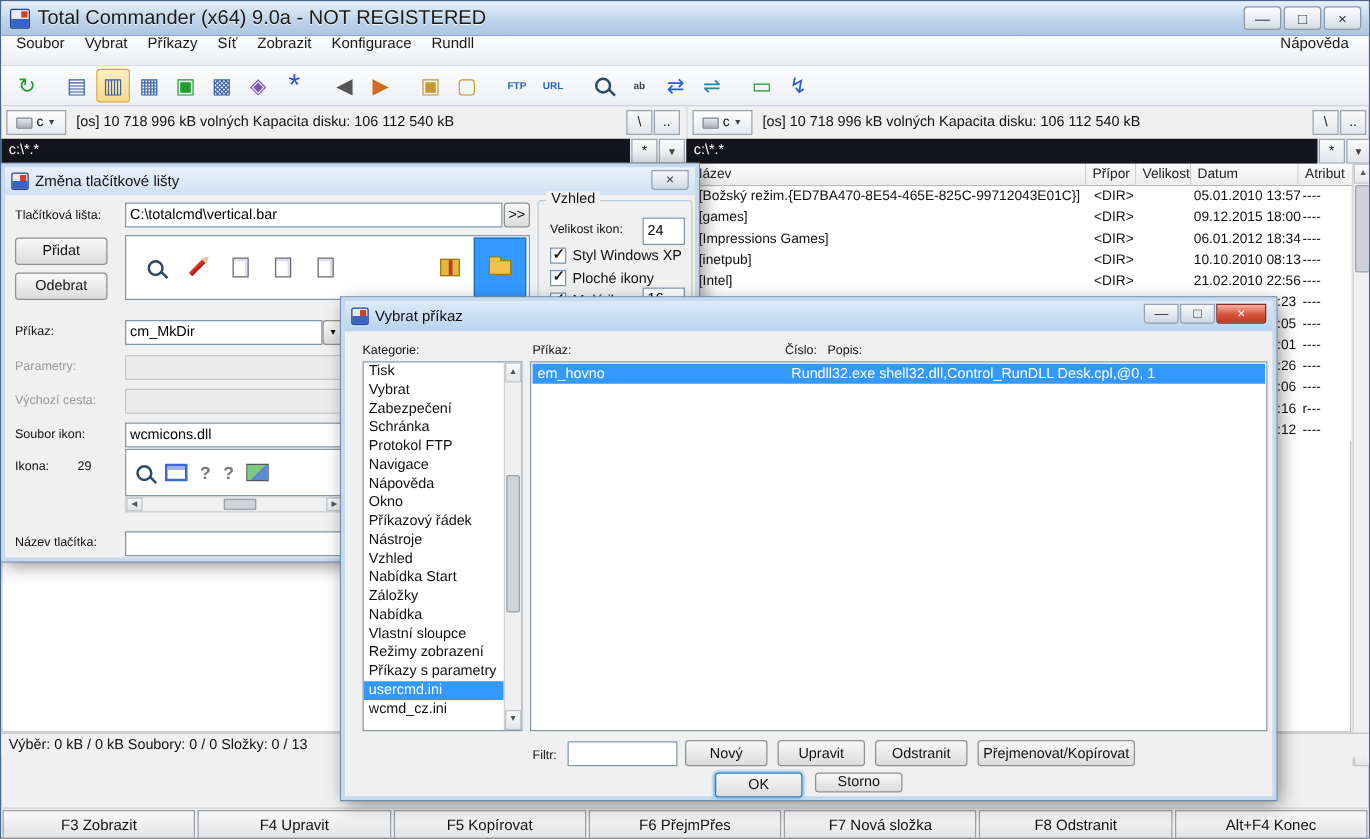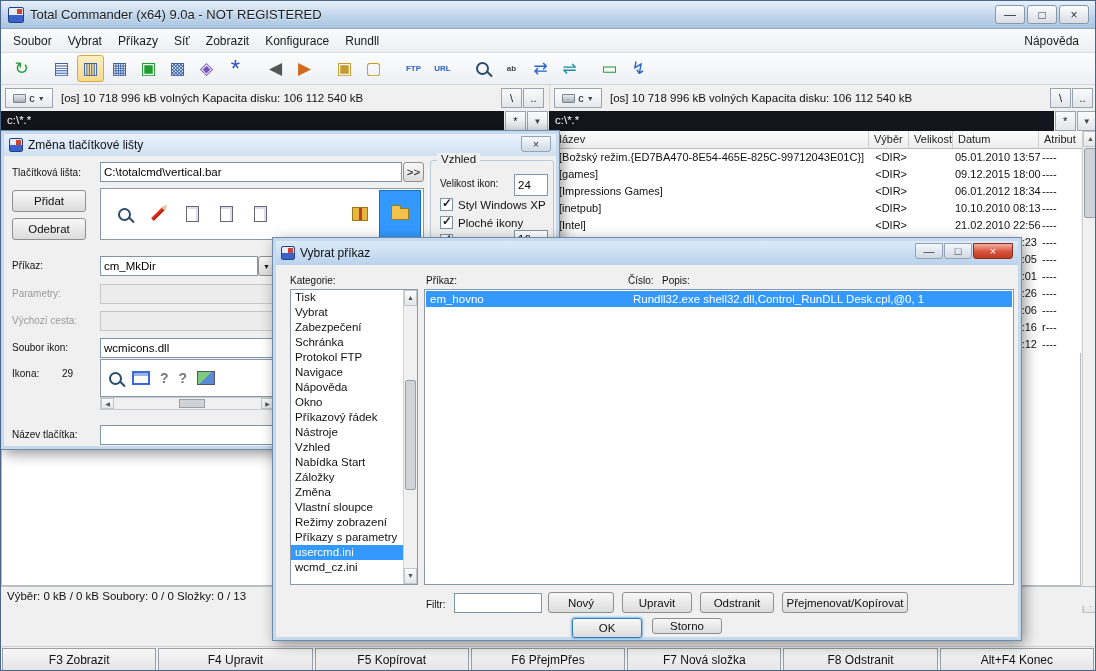--- a/index.html
+++ b/index.html
@@ -3,25 +3,25 @@
 <meta charset="utf-8">
 <style>
 *{margin:0;padding:0;box-sizing:border-box}
 body{font-family:"Liberation Sans",sans-serif;background:#6b6b6b}
 .win{position:relative;width:1096px;height:671px;background:#f0f0f0;font-size:12px;color:#111;overflow:hidden;border:1px solid #4a678a}
 
 .titlebar{position:absolute;left:0;top:0;width:100%;height:28px;background:linear-gradient(#e6f0fa,#bdd3ea 60%,#abc6e2);border-bottom:1px solid #8fa8c4;display:flex;align-items:center}
 .app-ic{width:16px;height:16px;margin:0 6px 0 7px;background:linear-gradient(180deg,#e8ecf2 50%,#3a62c8 50%);border:1px solid #23408a;border-radius:2px;position:relative;flex:none}
 .app-ic::after{content:"";position:absolute;right:1px;top:1px;width:5px;height:5px;background:#d04030}
 .app-ic.sm{width:14px;height:14px;margin:0 5px}
-.title-text{font-size:13px;color:#1a1a1a;text-shadow:0 1px 0 rgba(255,255,255,.7);white-space:nowrap}
+.title-text{font-size:16px;color:#1a1a1a;text-shadow:0 1px 0 rgba(255,255,255,.7);white-space:nowrap}
 .winbtns{position:absolute;right:6px;top:4px;display:flex;gap:2px}
 .wbtn{width:30px;height:19px;border:1px solid #8899aa;border-radius:3px;background:linear-gradient(#fdfdfd,#d7dde5);display:flex;align-items:center;justify-content:center;font-size:12px;color:#333;line-height:1}
 
-.menubar{position:absolute;left:0;top:28px;width:100%;height:24px;background:linear-gradient(#fafbfc,#eceff3);border-bottom:1px solid #d8dce2;display:flex;align-items:center;padding:8px 4px}
+.menubar{position:absolute;left:0;top:28px;width:100%;height:24px;background:linear-gradient(#fafbfc,#eceff3);border-bottom:1px solid #d8dce2;display:flex;align-items:flex-end;padding:8px 4px}
 .menu-item{padding:3px 8px;color:#1a1a1a;white-space:nowrap}
 .menu-help{position:absolute;right:8px}
 
 .toolbar{position:absolute;left:0;top:52px;width:100%;height:32px;background:linear-gradient(#fcfdfe,#edf0f4);border-bottom:1px solid #cdd2d9;display:flex;align-items:center;padding:0 6px}
 .tb-btn{width:27px;height:27px;margin:0 1px;display:flex;align-items:center;justify-content:center;border:1px solid transparent;border-radius:3px;flex:none}
 .tb-btn.gap{margin-left:12px}
 .tb-btn.pressed{background:linear-gradient(#fdeec2,#f7d98b);border-color:#d8a83c}
 .tb-glyph{font-size:17px;line-height:1}
 .tb-glyph.small{font-size:8px;font-weight:bold}
 .tb-glyph.big{font-size:24px;line-height:12px}
@@ -232,21 +232,21 @@
     <div class="mini">
         <span class="dd">▼</span>
       </div>
   </div>
 
   <div class="panel-body" style="left:0;top:130px;width:547px;height:455px"></div>
   <div class="panel-body" style="left:548px;top:148px;width:532px;height:437px;border-top:none"></div>
 
   <div class="colheads" id="right-colheads">
       <div class="ch" style="width: 320px;">Název</div>
-      <div class="ch" style="width: 40px;">Výběr</div>
+      <div class="ch" style="width: 40px;">Přípor</div>
       <div class="ch" style="width: 44px; text-align: center;">Velikost</div>
       <div class="ch" style="width: 86px;">Datum</div>
       <div class="ch" style="width: 44px;">Atribut</div>
     </div>
 
   <div class="flist" id="right-file-rows">
       <div class="frow">
         <span class="fname">[Božský režim.{ED7BA470-8E54-465E-825C-99712043E01C}]</span>
         <span class="fsize">&lt;DIR&gt;</span>
         <span class="fdate">05.01.2010 13:57</span>
@@ -426,21 +426,21 @@
         <div class="cat-item">Schránka</div>
         <div class="cat-item">Protokol FTP</div>
         <div class="cat-item">Navigace</div>
         <div class="cat-item">Nápověda</div>
         <div class="cat-item">Okno</div>
         <div class="cat-item">Příkazový řádek</div>
         <div class="cat-item">Nástroje</div>
         <div class="cat-item">Vzhled</div>
         <div class="cat-item">Nabídka Start</div>
         <div class="cat-item">Záložky</div>
-        <div class="cat-item">Změna</div>
+        <div class="cat-item">Nabídka</div>
         <div class="cat-item">Vlastní sloupce</div>
         <div class="cat-item">Režimy zobrazení</div>
         <div class="cat-item">Příkazy s parametry</div>
         <div class="cat-item selected">usercmd.ini</div>
         <div class="cat-item">wcmd_cz.ini</div>
       </div>
     <div class="sbv" style="left:127px;top:49px;width:14px;height:294px">
       <div class="sb-btn" style="top:0;width:13px">▲</div>
       <div class="sb-thumb" style="top:90px;height:110px;width:11px"></div>
       <div class="sb-btn" style="bottom:0;top:auto;width:13px">▼</div>

